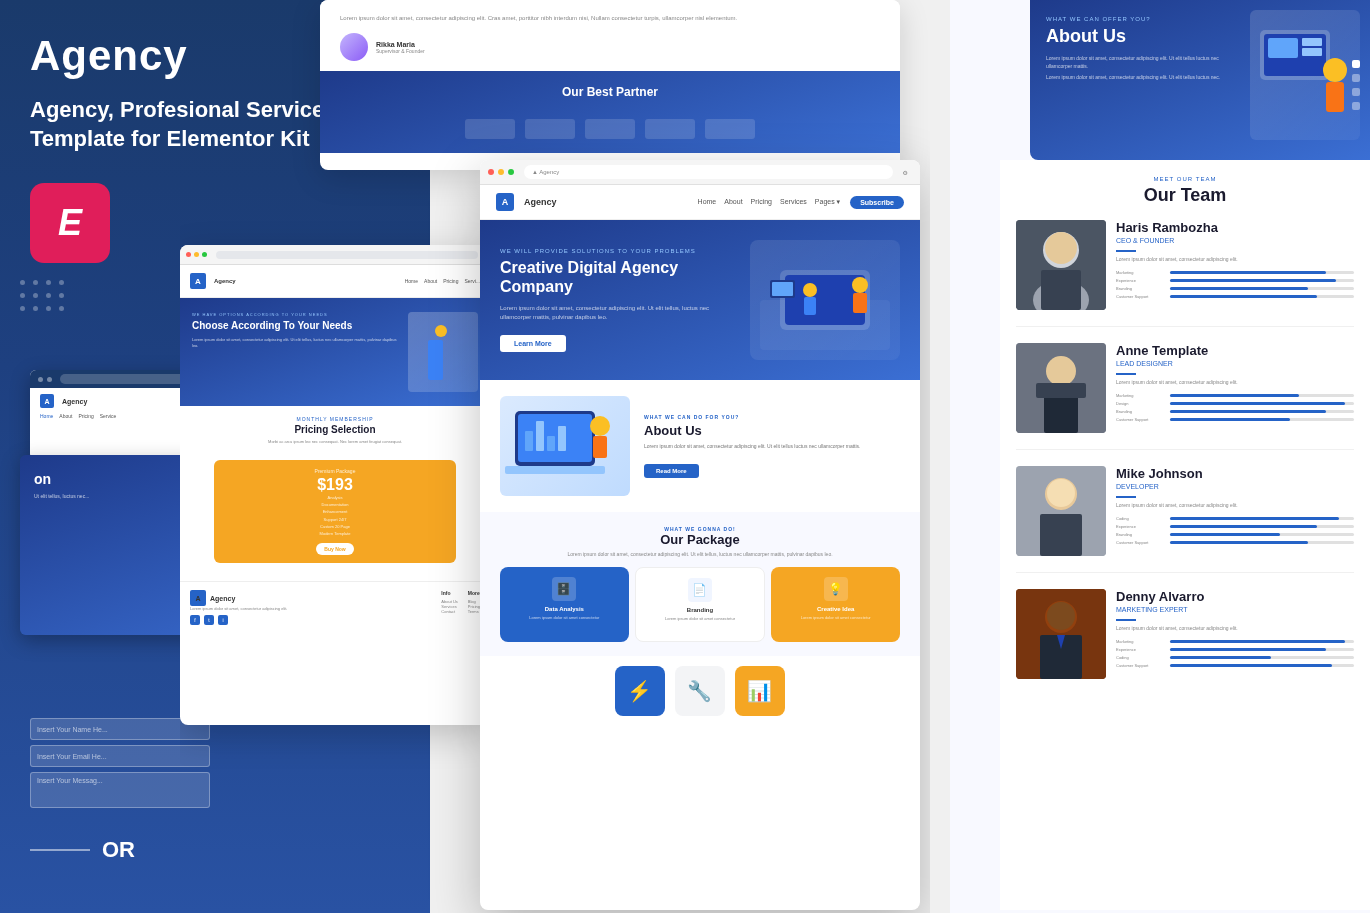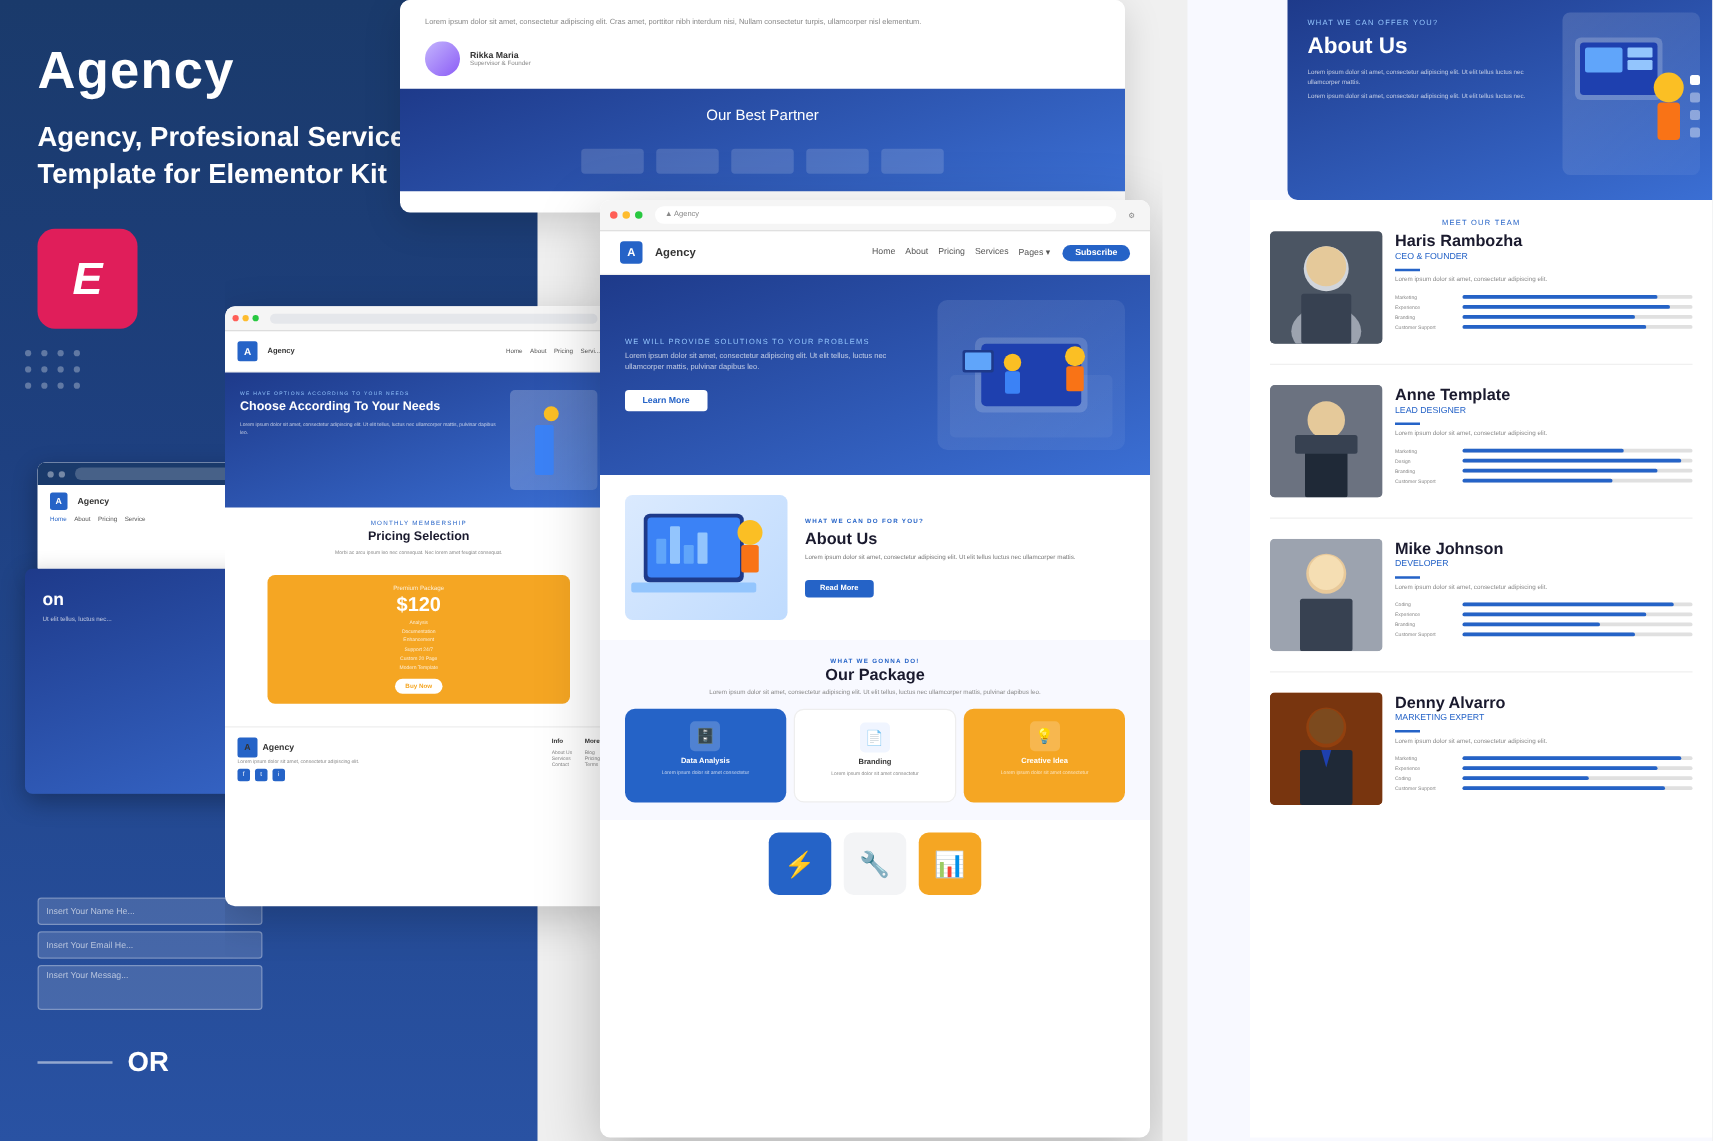--- a/index.html
+++ b/index.html
@@ -417,21 +417,21 @@
       flex-shrink: 0;
     }
     .author-info .name { font-size: 7px; font-weight: 700; color: #333; }
     .author-info .role { font-size: 5px; color: #888; }
 
     
     .partner-section {
       background: linear-gradient(160deg, #1e3a8a 0%, #3b6fd4 100%);
       padding: 14px 20px;
     }
-    .partner-section h3 { font-size: 12px; font-weight: 400; color: #fff; text-align: center; margin-bottom: 20px; }
+    .partner-section h3 { font-size: 12px; font-weight: 700; color: #fff; text-align: center; margin-bottom: 20px; }
     .partner-logos {
       display: flex;
       gap: 10px;
       justify-content: center;
       flex-wrap: wrap;
     }
     .partner-logo {
       width: 50px; height: 20px;
       background: rgba(255,255,255,0.15);
       border-radius: 3px;
@@ -751,21 +751,21 @@
 
     <div style="padding:10px 26px;">
       <div style="font-size:5px;color:#2563c7;text-align:center;letter-spacing:1px;margin-bottom:2px;">MONTHLY MEMBERSHIP</div>
       <div style="font-size:10px;font-weight:800;color:#1a1a2e;text-align:center;margin-bottom:4px;">Pricing Selection</div>
       <p style="font-size:4px;color:#888;text-align:center;margin-bottom:8px;">Morbi ac arcu ipsum leo nec consequat. Nec lorem amet feugiat consequat.</p>
       <div class="pricing-cards">
 
 
         <div class="pricing-card premium">
           <div class="card-label">Premium Package</div>
-          <div class="card-price">$120</div>
+          <div class="card-price">$193</div>
           <div class="card-features">
             Analysis<br>Documentation<br>Enhancement<br>Support 24/7<br>Custom 20 Page<br>Modern Template
           </div>
           <button class="card-btn">Buy Now</button>
         </div>
       </div>
     </div>
 
     <div class="pricing-footer">
       <div>
@@ -822,20 +822,21 @@
         <span>Pricing</span>
         <span>Services</span>
         <span>Pages ▾</span>
       </div>
       <div class="agency-nav-btn">Subscribe</div>
     </div>
 
     <div class="agency-hero">
       <div class="agency-hero-text">
         <div class="tagline">WE WILL PROVIDE SOLUTIONS TO YOUR PROBLEMS</div>
+        <h2>Creative Digital Agency<br>Company</h2>
         <p>Lorem ipsum dolor sit amet, consectetur adipiscing elit. Ut elit tellus, luctus nec ullamcorper mattis, pulvinar dapibus leo.</p>
         <div class="hero-btn">Learn More</div>
       </div>
       <div class="agency-hero-img">
         <svg width="150" height="120" viewBox="0 0 150 120" xmlns="http://www.w3.org/2000/svg">
 
           <rect x="10" y="60" width="130" height="50" fill="rgba(255,255,255,0.05)" rx="4"></rect>
           <rect x="30" y="30" width="90" height="60" fill="rgba(255,255,255,0.15)" rx="6"></rect>
           <rect x="35" y="35" width="80" height="50" fill="#1e40af" rx="4"></rect>
 
@@ -934,20 +935,21 @@
 
   <div class="scroll-dots">
     <div class="scroll-dot active"></div>
     <div class="scroll-dot"></div>
     <div class="scroll-dot"></div>
     <div class="scroll-dot"></div>
   </div>
 
   <div class="team-section">
     <div class="tag">MEET OUR TEAM</div>
+    <h2>Our Team</h2>
 
     <div class="team-member">
       <div class="member-photo">
         <div class="photo-haris">
           <svg width="90" height="90" viewBox="0 0 90 90" xmlns="http://www.w3.org/2000/svg">
             <rect width="90" height="90" fill="#4b5563"></rect>
             <circle cx="45" cy="30" r="18" fill="#d1d5db"></circle>
             <ellipse cx="45" cy="80" rx="28" ry="20" fill="#9ca3af"></ellipse>
             <circle cx="45" cy="28" r="16" fill="#e5c99a"></circle>
             <rect x="25" y="50" width="40" height="40" fill="#374151" rx="2"></rect>

